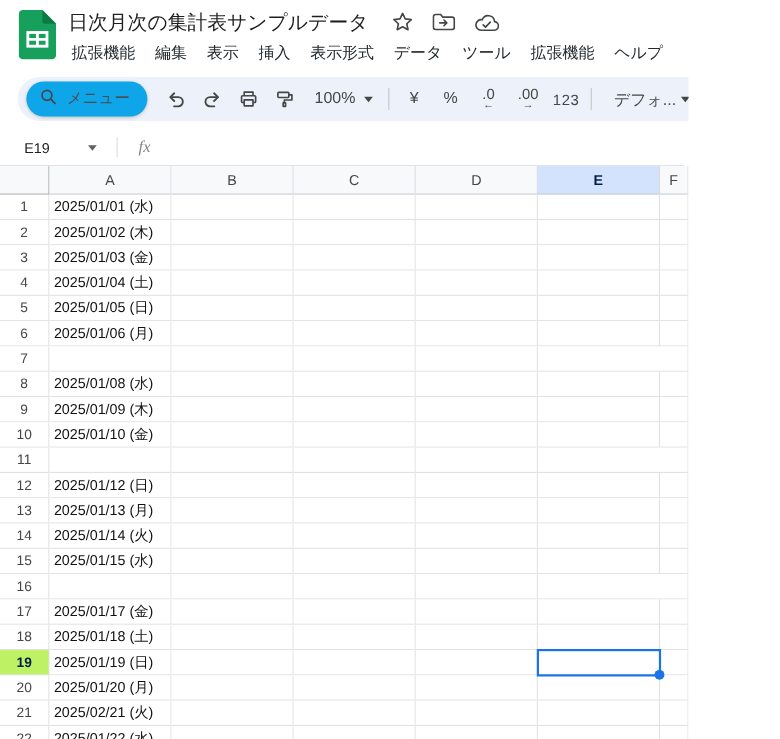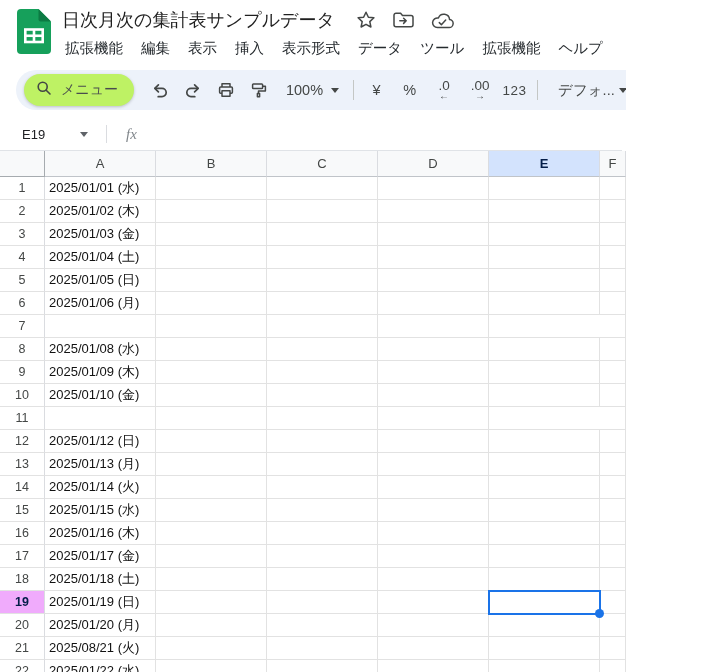--- a/index.html
+++ b/index.html
@@ -15,21 +15,21 @@
   .title-icons { display:flex; align-items:center; gap:17px; margin-left:21px; color:#444746; }
   .title-icons svg { display:block; }
   .menu-row { display:flex; align-items:center; height:26px; margin-top:1px; }
   .menu-item { font-size:14.5px; color:#252a2e; padding:2px 9px; border-radius:6px; cursor:default; white-space:nowrap; }
   .menu-item:first-child { padding-left:3px; }
 
   
   .toolbar { position:absolute; left:0; top:62px; right:0; height:56px; background:#fff; }
   .pill { position:absolute; left:16px; right:-40px; top:8px; height:40px; border-radius:20px;
           background:#edf2fa; display:flex; align-items:center; padding-left:8px; overflow:hidden; }
-  .search-chip { display:flex; align-items:center; height:32px; border-radius:16px; background:#bef264;
+  .search-chip { display:flex; align-items:center; height:32px; border-radius:16px; background:#0ea5e9;
           box-shadow:0 1px 3px rgba(60,64,67,.28); padding:0 16px 0 12px; gap:9px; }
   .search-chip .chip-label { font-size:14px; color:#494c4e; white-space:nowrap; }
   .tb-btn { min-width:33px; height:32px; display:flex; align-items:center; justify-content:center; color:#444746; }
   .tb-btn svg { display:block; }
   .tb-text { font-size:14.5px; color:#444746; white-space:nowrap; }
   .zoom-ctl { display:flex; align-items:center; gap:8px; padding:0 8px 0 10px; }
   .caret { width:0; height:0; border-left:4.5px solid transparent; border-right:4.5px solid transparent; border-top:5px solid #444746; }
   .divider { width:1px; height:20px; background:#c4c7c5; margin:0 6px; flex:none; }
   .dec-btn { display:flex; flex-direction:column; align-items:center; line-height:11px; min-width:36px; }
   .dec-btn .num { font-size:13.5px; color:#444746; font-weight:500; }
@@ -53,21 +53,21 @@
   .col-head-row { display:flex; height:26px; }
   .corner { width:45px; flex:none; background:#f8f9fa; border-right:1px solid #a6abaf; border-bottom:1px solid #a6abaf; }
   .col-h { width:111px; flex:none; background:#f8f9fa; border-right:1px solid #dadce0; border-bottom:1px solid #c0c4c9;
            text-align:center; font-size:13px; color:#444746; line-height:25px; }
   .col-h:last-child { flex:1; }
   .col-h.sel { background:#d3e3fd; color:#041e49; font-weight:700; }
   .rows { position:relative; }
   .grid-row { display:flex; height:23px; }
   .row-h { width:45px; flex:none; border-right:1px solid #dadce0; border-bottom:1px solid #e2e2e2;
            display:flex; align-items:center; justify-content:center; font-size:12.5px; color:#444746; background:#fff; }
-  .row-h.sel { background:#f0abfc; color:#041e49; font-weight:700; }
+  .row-h.sel { background:#bef264; color:#041e49; font-weight:700; }
   .cell { width:111px; flex:none; border-right:1px solid #e2e2e2; border-bottom:1px solid #e2e2e2;
           display:flex; align-items:center; font-size:13px; color:#121212; padding-left:4px; white-space:nowrap; overflow:hidden; background:#fff; }
   .cell:last-child { flex:1; }
   .selection { position:absolute; border:2px solid #1a73e8; background:transparent; pointer-events:none; }
   .fill-handle { position:absolute; right:-5px; bottom:-5px; width:9px; height:9px; border-radius:50%;
                  background:#1a73e8; pointer-events:auto; }
 </style>
 </head>
 <body>
 
@@ -352,21 +352,20 @@
           <div class="row-h">15</div>
           <div class="cell">2025/01/15 (水)</div>
           <div class="cell"></div>
           <div class="cell"></div>
           <div class="cell"></div>
           <div class="cell"></div>
           <div class="cell"></div>
         </div>
         <div class="grid-row">
           <div class="row-h">16</div>
-          <div class="cell">2025/01/16 (木)</div>
           <div class="cell"></div>
           <div class="cell"></div>
           <div class="cell"></div>
           <div class="cell"></div>
           <div class="cell"></div>
         </div>
         <div class="grid-row">
           <div class="row-h">17</div>
           <div class="cell">2025/01/17 (金)</div>
           <div class="cell"></div>
@@ -397,21 +396,21 @@
           <div class="row-h">20</div>
           <div class="cell">2025/01/20 (月)</div>
           <div class="cell"></div>
           <div class="cell"></div>
           <div class="cell"></div>
           <div class="cell"></div>
           <div class="cell"></div>
         </div>
         <div class="grid-row">
           <div class="row-h">21</div>
-          <div class="cell">2025/08/21 (火)</div>
+          <div class="cell">2025/02/21 (火)</div>
           <div class="cell"></div>
           <div class="cell"></div>
           <div class="cell"></div>
           <div class="cell"></div>
           <div class="cell"></div>
         </div>
         <div class="grid-row">
           <div class="row-h">22</div>
           <div class="cell">2025/01/22 (水)</div>
           <div class="cell"></div>

